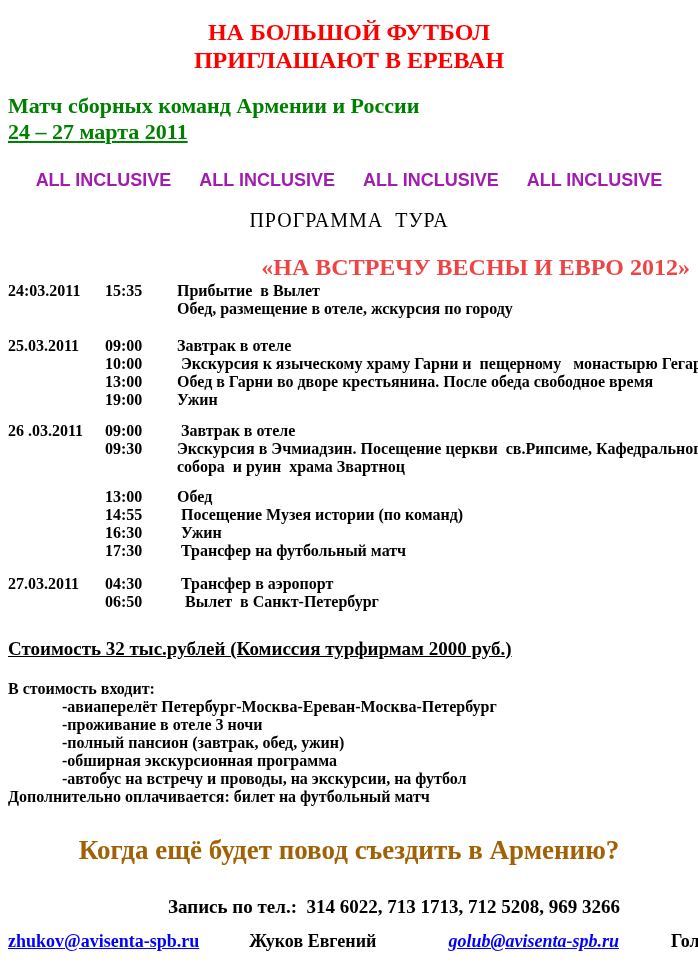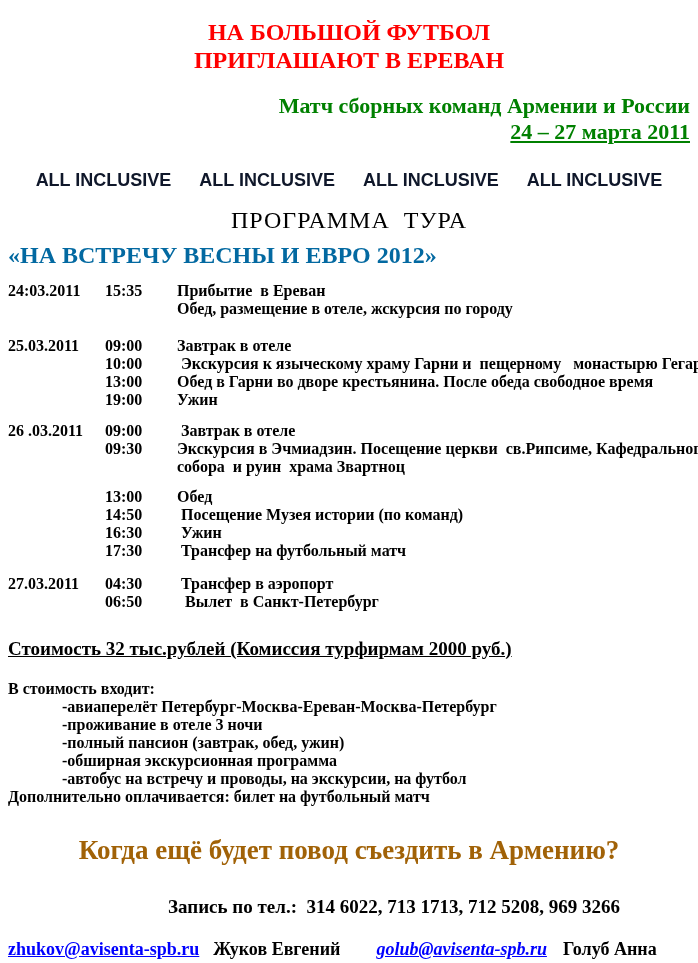--- a/index.html
+++ b/index.html
@@ -24,56 +24,55 @@
     font-size: 24px;
     line-height: 28px;
     text-align: center;
     margin-top: 18px;
   }
   .green-title {
     color: #008000;
     font-weight: bold;
     font-size: 22px;
     line-height: 26px;
-    text-align: right;
+    text-align: left;
     margin-top: 19px;
   }
   .green-title .underlined {
     text-decoration: underline;
   }
   .all-inclusive {
     margin-top: 25px;
     display: flex;
     justify-content: center;
     gap: 28px;
-    color: #0f172a;
+    color: #a21caf;
     font-family: "Liberation Sans", sans-serif;
     font-weight: bold;
     font-size: 18px;
     line-height: 20px;
   }
   .program-title {
     margin-top: 18px;
     text-align: center;
-    font-size: 24px;
+    font-size: 20px;
     line-height: 24px;
     letter-spacing: 1px;
     white-space: pre;
     font-weight: normal;
   }
   .slogan {
-    margin-top: 8px;
-    text-align: left;
-    color: #0369a1;
+    margin-top: 20px;
+    text-align: right;
+    color: #ef4444;
     font-weight: bold;
     font-size: 24px;
     line-height: 30px;
   }
   .schedule {
-    margin-top: 12px;
     font-size: 16px;
     font-weight: bold;
   }
   .srow {
     display: flex;
     line-height: 18px;
   }
   .srow > span { white-space: pre; }
   .col-date  { width: 97px;  flex: 0 0 auto; }
   .col-time  { width: 72px;  flex: 0 0 auto; }
@@ -111,27 +110,28 @@
   .phones {
     margin-top: 30px;
     padding-left: 90px;
     text-align: center;
     font-size: 19px;
     line-height: 22px;
     font-weight: bold;
     white-space: pre;
   }
   .contacts {
-    margin-top: 20px;
+    margin-top: 12px;
     display: flex;
     align-items: flex-start;
     font-size: 18px;
     line-height: 22px;
     font-weight: bold;
     white-space: pre;
+    gap: 36px;
   }
   .contacts a {
     color: #0000ff;
     text-decoration: underline;
   }
   .contact-name-1 { margin-left: 14px; }
   .contact-email-2 { margin-left: 36px; font-style: italic; }
   .contact-name-2 { margin-left: 16px; }
 </style>
 </head>
@@ -157,21 +157,21 @@
   </div>
 
   <div class="program-title">ПРОГРАММА  ТУРА</div>
 
   <div class="slogan">«НА ВСТРЕЧУ ВЕСНЫ И ЕВРО 2012»</div>
 
   <div class="schedule">
     <div class="srow">
       <span class="col-date">24:03.2011</span>
       <span class="col-time">15:35</span>
-      <span class="col-desc">Прибытие  в Ереван</span>
+      <span class="col-desc">Прибытие  в Вылет</span>
     </div>
     <div class="srow">
       <span class="col-date"></span>
       <span class="col-time"></span>
       <span class="col-desc">Обед, размещение в отеле, жскурсия по городу</span>
     </div>
     <div class="srow gap-a">
       <span class="col-date">25.03.2011</span>
       <span class="col-time">09:00</span>
       <span class="col-desc">Завтрак в отеле</span>
@@ -206,21 +206,21 @@
       <span class="col-time"></span>
       <span class="col-desc">собора  и руин  храма Звартноц</span>
     </div>
     <div class="srow gap-c">
       <span class="col-date"></span>
       <span class="col-time">13:00</span>
       <span class="col-desc">Обед</span>
     </div>
     <div class="srow">
       <span class="col-date"></span>
-      <span class="col-time">14:50</span>
+      <span class="col-time">14:55</span>
       <span class="col-desc"> Посещение Музея истории (по команд)</span>
     </div>
     <div class="srow">
       <span class="col-date"></span>
       <span class="col-time">16:30</span>
       <span class="col-desc"> Ужин</span>
     </div>
     <div class="srow">
       <span class="col-date"></span>
       <span class="col-time">17:30</span>

